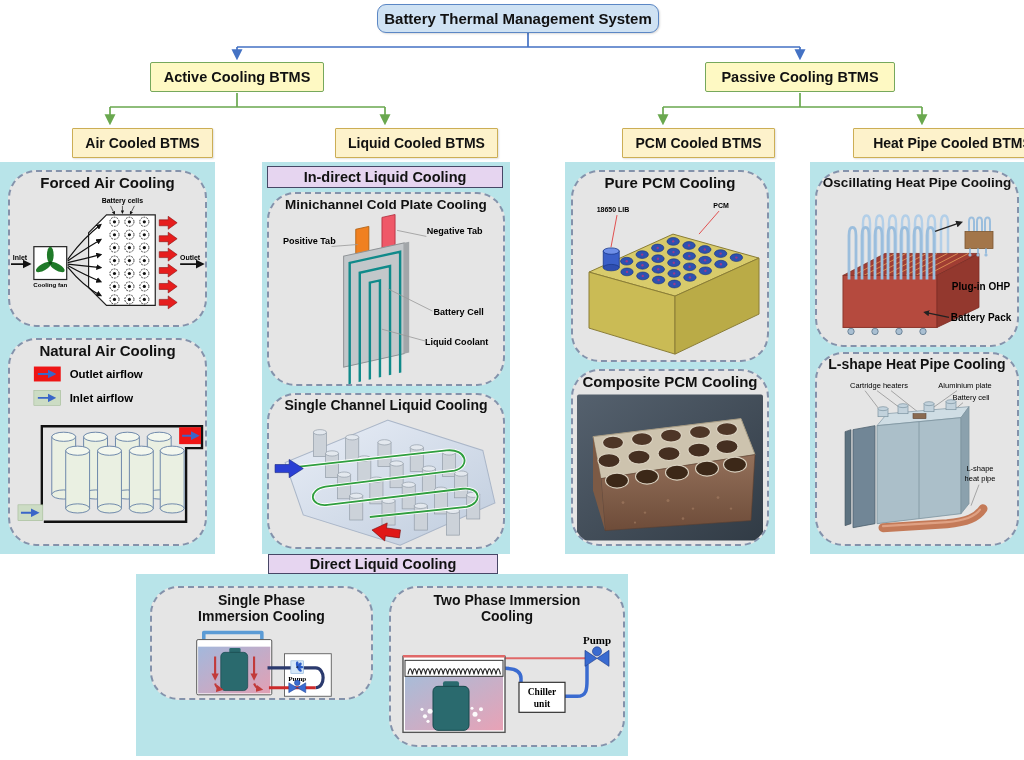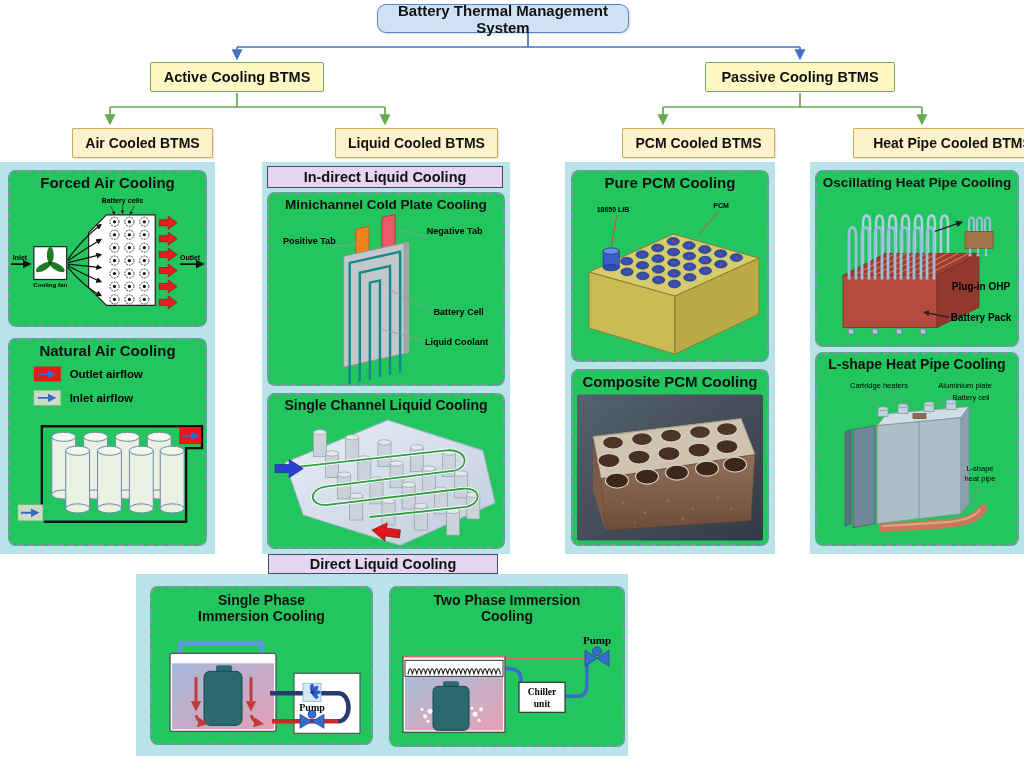--- a/index.html
+++ b/index.html
@@ -11,21 +11,21 @@
         font-weight:bold;box-sizing:border-box;z-index:2;text-align:center;}
   .root-node{background:#cfe2f3;border:1.7px solid #5b87c5;border-radius:9px;font-size:15px;
              box-shadow:1px 1px 2px rgba(0,0,0,.15);}
   .branch-node{background:#fef9c3;border:1.6px solid #76a85c;border-radius:2px;font-size:14.5px;}
   .cat-node{background:#fdf2cb;border:1.5px solid #ccae55;border-radius:1px;font-size:14px;
             box-shadow:1px 1px 2px rgba(0,0,0,.12);margin-left:35px;}
   .container{position:absolute;background:#b8e4e9;z-index:1;box-sizing:border-box;}
   .subheader{position:absolute;display:flex;align-items:center;justify-content:center;
              background:#e6d5f0;border:1.8px solid #474766;font-weight:bold;font-size:14.5px;
              box-sizing:border-box;z-index:3;}
-  .panel{position:absolute;background:#22c55e;border:2px dashed #8492ab;border-radius:8px;
+  .panel{position:absolute;background:#e5e5e5;border:2px dashed #8492ab;border-radius:28px;
          box-sizing:border-box;display:flex;flex-direction:column;overflow:hidden;}
   .ptitle{text-align:center;font-weight:bold;font-size:15px;line-height:1.12;padding-top:3px;flex:0 0 auto;}
   .ptitle.sm{font-size:13.5px;}
   .ptitle.md{font-size:14px;}
   .diagram{flex:1 1 auto;width:100%;min-height:0;}
   text{font-family:"Liberation Sans",sans-serif;}
   .serif{font-family:"Liberation Serif",serif;}
 </style>
 </head>
 <body>
@@ -45,21 +45,21 @@
     <line x1="237" y1="47" x2="237" y2="57" stroke="#4472c4" stroke-width="1.7" marker-end="url(#tr-blue)"></line>
     <line x1="800" y1="47" x2="800" y2="57" stroke="#4472c4" stroke-width="1.7" marker-end="url(#tr-blue)"></line>
     <path d="M237,93 V107 M110,107 H385" fill="none" stroke="#6aa84f" stroke-width="1.7"></path>
     <line x1="110" y1="107" x2="110" y2="122" stroke="#6aa84f" stroke-width="1.7" marker-end="url(#tr-green)"></line>
     <line x1="385" y1="107" x2="385" y2="122" stroke="#6aa84f" stroke-width="1.7" marker-end="url(#tr-green)"></line>
     <path d="M800,93 V107 M663,107 H922" fill="none" stroke="#6aa84f" stroke-width="1.7"></path>
     <line x1="663" y1="107" x2="663" y2="122" stroke="#6aa84f" stroke-width="1.7" marker-end="url(#tr-green)"></line>
     <line x1="922" y1="107" x2="922" y2="122" stroke="#6aa84f" stroke-width="1.7" marker-end="url(#tr-green)"></line>
   </svg>
 
-  <div class="node root-node" style="left:377px;top:4px;width:252px;height:29px;">Battery Thermal Management System</div>
+  <div class="node root-node" style="left:377px;top:4px;width:282px;height:29px;">Battery Thermal Management System</div>
   <div class="node branch-node" style="left:150px;top:62px;width:174px;height:30px;">Active Cooling BTMS</div>
   <div class="node branch-node" style="left:705px;top:62px;width:190px;height:30px;">Passive Cooling BTMS</div>
   <div class="node cat-node" style="left:37px;top:128px;width:141px;height:30px;">Air Cooled BTMS</div>
   <div class="node cat-node" style="left:300px;top:128px;width:163px;height:30px;">Liquid Cooled BTMS</div>
   <div class="node cat-node" style="left:587px;top:128px;width:153px;height:30px;">PCM Cooled BTMS</div>
   <div class="node cat-node" style="left:818px;top:128px;width:199px;height:30px;">Heat Pipe Cooled BTMS</div>
 
   <div class="container" style="left:0;top:162px;width:215px;height:392px;">
 
     <div class="panel" style="left:8px;top:8px;width:199px;height:157px;">
@@ -541,21 +541,21 @@
         </g>
         <text x="163" y="95" font-size="7.5" text-anchor="middle">L-shape</text>
         <text x="163" y="105" font-size="7.5" text-anchor="middle">heat pipe</text>
         <line x1="162" y1="109" x2="154" y2="130" stroke="#888" stroke-width="0.7"></line>
       </svg>
     </div>
   </div>
 
   <div class="container" style="left:136px;top:574px;width:492px;height:182px;">
 
-    <div class="panel" style="left:14px;top:12px;width:223px;height:159px;">
+    <div class="panel" style="left:14px;top:12px;width:223px;height:114px;">
       <div class="ptitle md" style="padding-top:5px;">
         <div>Single Phase</div>
         <div>Immersion Cooling</div>
       </div>
       <svg class="diagram" viewBox="0 0 219 104" preserveAspectRatio="xMidYMid meet">
         <defs>
           <linearGradient id="sp-fluid" x1="0" y1="0" x2="1" y2="1">
             <stop offset="0" stop-color="#a3b8dc"></stop>
               <stop offset="1" stop-color="#e2a0b4"></stop>
           </linearGradient>

